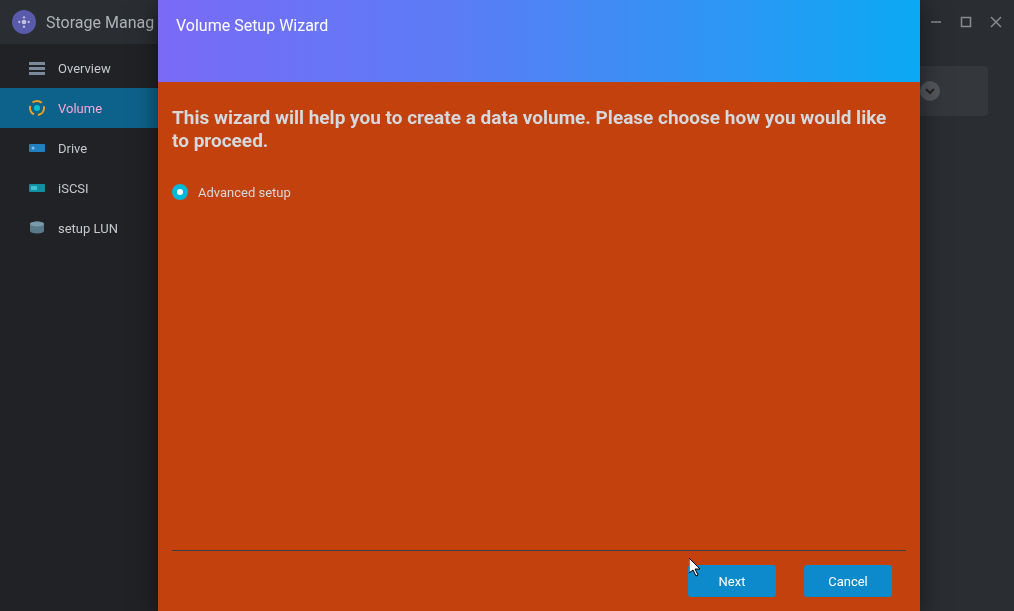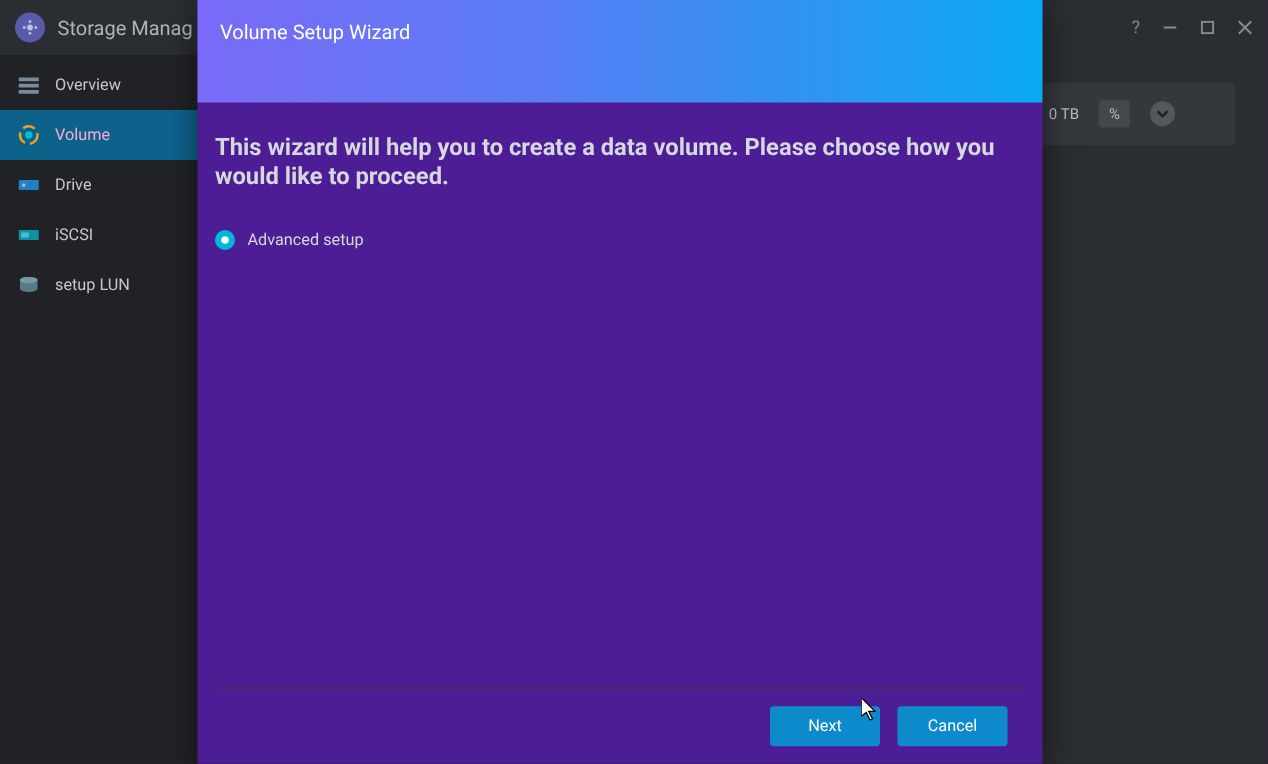--- a/index.html
+++ b/index.html
@@ -69,21 +69,21 @@
     }
     .sidebar {
       width: 160px;
       background: #202225;
       padding-top: 4px;
     }
     .sidebar-item {
       display: flex;
       align-items: center;
       height: 40px;
-      padding: 0 14px;
+      padding: 0 28px;
       gap: 12px;
       cursor: pointer;
       color: #c5c8cc;
       font-size: 13px;
     }
     .sidebar-item.active {
       background: #0d628c;
       color: #f9a8d4;
     }
     .sidebar-icon {
@@ -129,23 +129,23 @@
       display: flex;
       align-items: center;
       justify-content: center;
       color: #ccc;
     }
     
     .modal {
       position: absolute;
       left: 158px;
       top: 0;
-      width: 676px;
+      width: 762px;
       height: 611px;
-      background: #4c1d95;
+      background: #c2410c;
       box-shadow: 0 4px 24px rgba(0,0,0,0.5);
       display: flex;
       flex-direction: column;
     }
     .modal-header {
       height: 82px;
       background: linear-gradient(90deg, #7a6af7 0%, #5a7df5 40%, #0aa9f3 100%);
       display: flex;
       align-items: flex-start;
       padding: 16px 18px;
@@ -197,21 +197,21 @@
       content: '';
       width: 6px;
       height: 6px;
       border-radius: 50%;
       background: #fff;
     }
     .modal-footer {
       padding: 14px;
       display: flex;
       justify-content: flex-end;
-      gap: 14px;
+      gap: 28px;
       border-top: 1px solid #3a3d42;
       margin: 0 14px;
       align-items: center;
     }
     .btn {
       min-width: 88px;
       height: 32px;
       border: none;
       border-radius: 3px;
       font-size: 13px;

